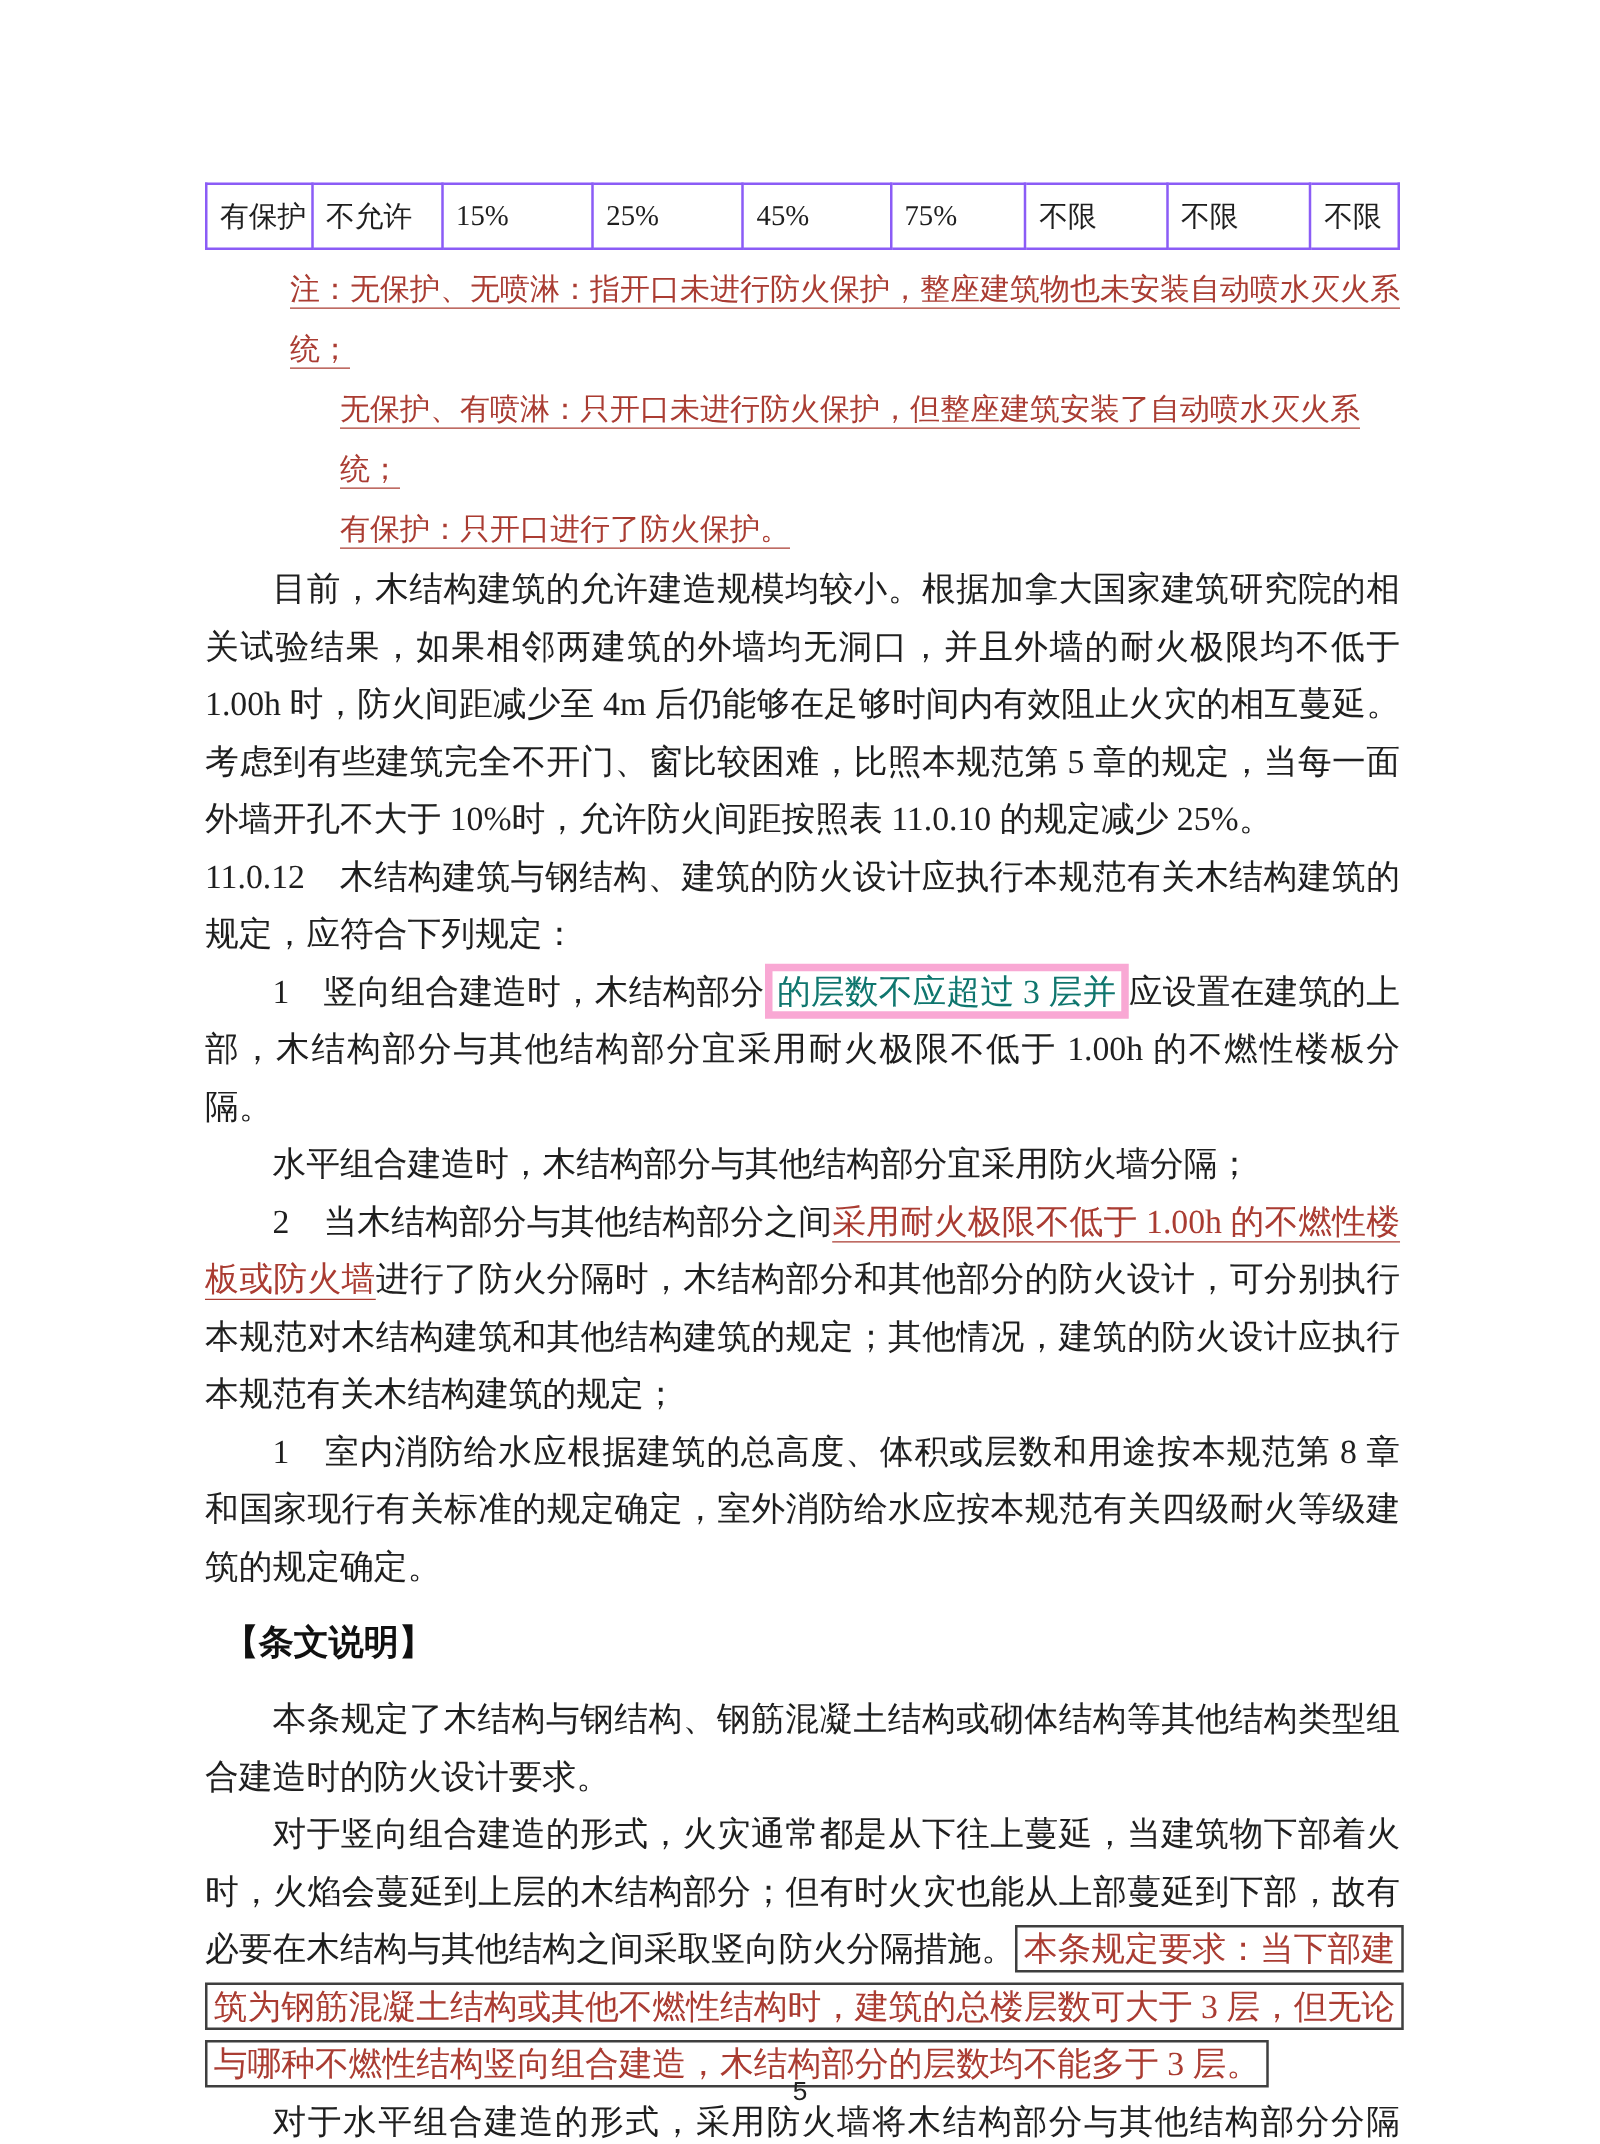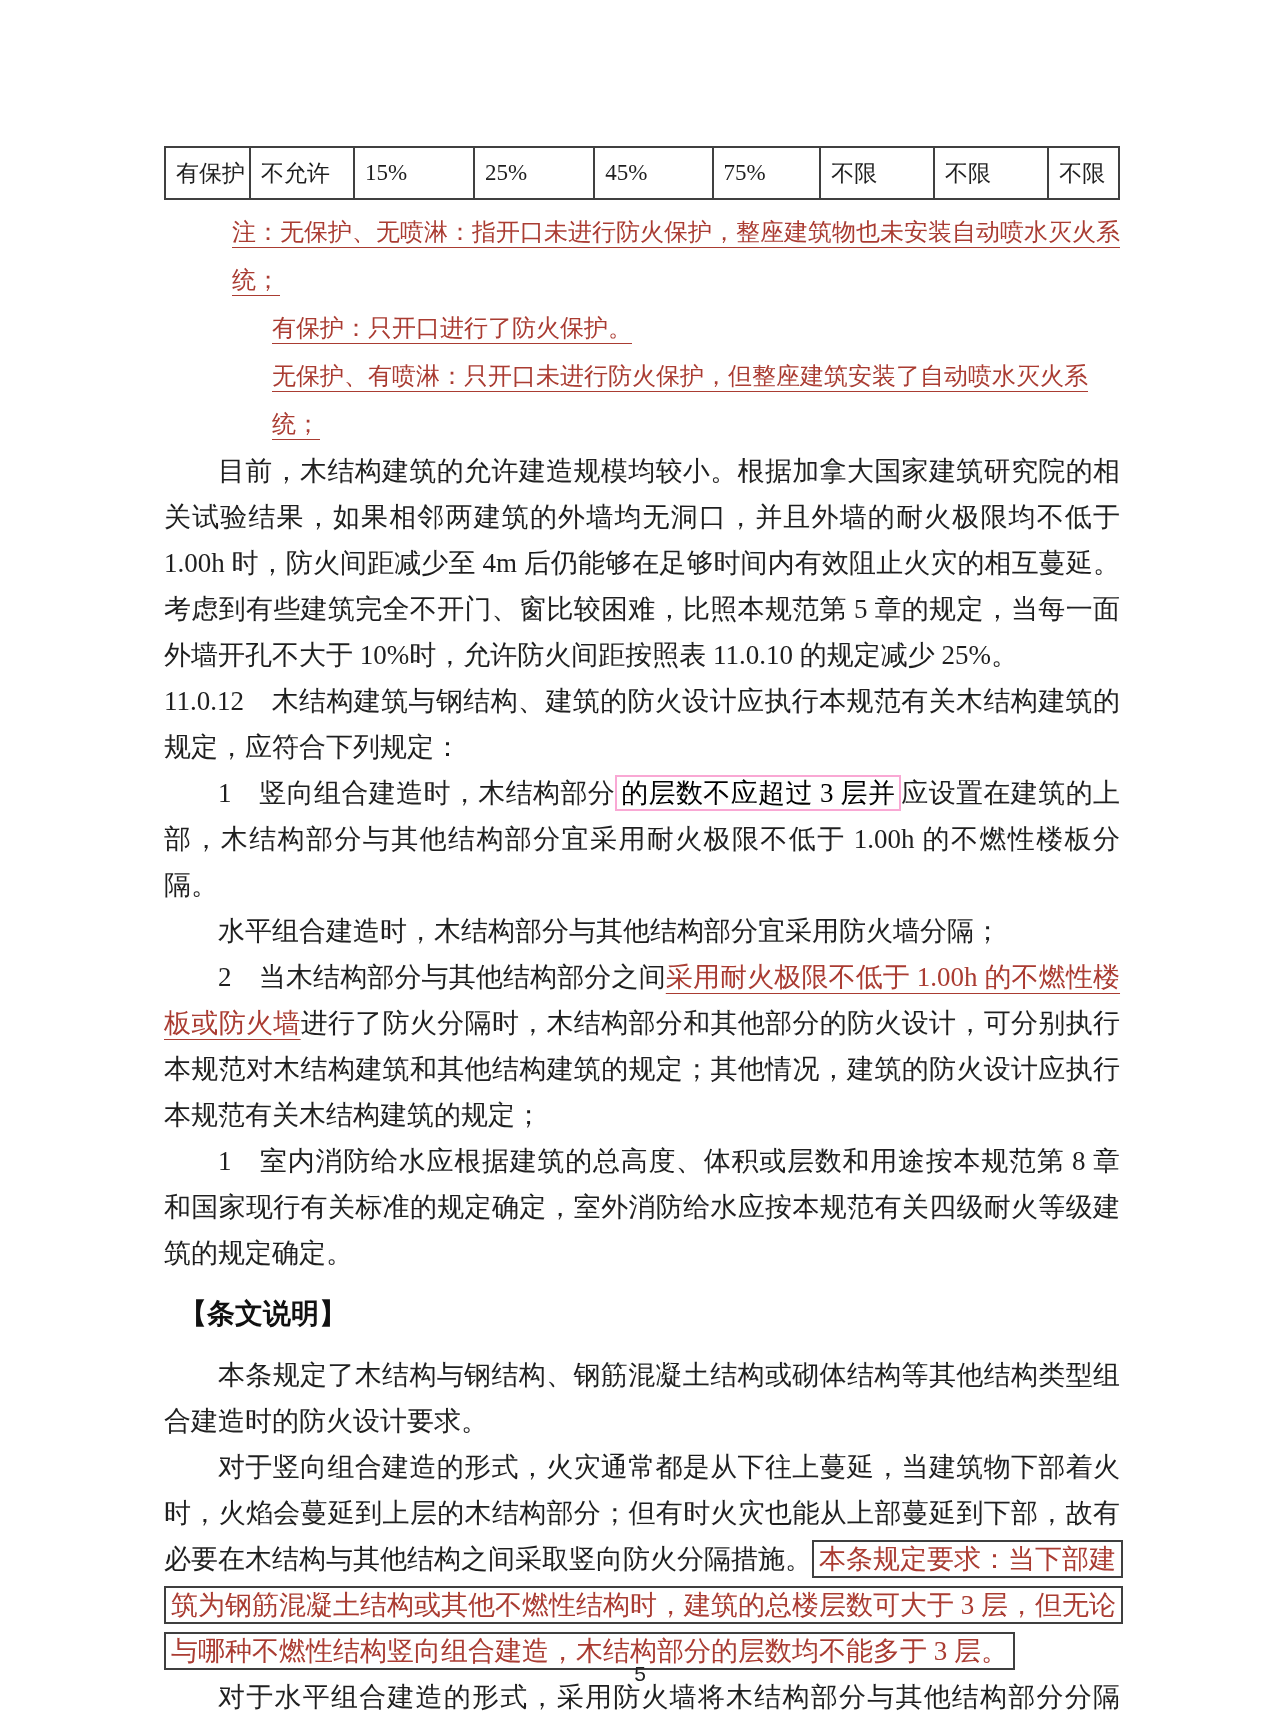--- a/index.html
+++ b/index.html
@@ -18,21 +18,21 @@
     top: 146px;
     width: 956px;
   }
   
   table.protect {
     width: 100%;
     border-collapse: collapse;
     table-layout: fixed;
   }
   table.protect td {
-    border: 2px solid #404040;
+    border: 2px solid #8b5cf6;
     height: 46px;
     font-size: 23px;
     padding: 2px 4px 2px 10px;
     vertical-align: middle;
     white-space: nowrap;
     overflow: hidden;
   }
   
   .notes {
     margin: 8px 0 0 68px;
@@ -56,22 +56,22 @@
   p.indent { text-indent: 2em; }
   .section-heading {
     margin: 15px;
     font-size: 28px;
     line-height: 46px;
     font-weight: bold;
     font-family: "Liberation Sans", "DejaVu Sans", sans-serif;
     color: #111;
   }
   .boxed-red {
-    color: #000000;
-    border: 2px solid #f9a8d4;
+    color: #0f766e;
+    border: 6px solid #f9a8d4;
     padding: 1px 4px;
   }
   .red-underline {
     color: #aa3c32;
     text-decoration: underline;
     text-underline-offset: 7px;
     text-decoration-thickness: 1px;
   }
   .boxed-red-multi {
     color: #aa3c32;
@@ -118,22 +118,22 @@
       <td>75%</td>
       <td>不限</td>
       <td>不限</td>
       <td>不限</td>
     </tr>
   </tbody>
     </table>
 
   <div class="notes">
     <div class="note-row"><span class="note-underline">注：无保护、无喷淋：指开口未进行防火保护，整座建筑物也未安装自动喷水灭火系统；</span></div>
+    <div class="note-row cont"><span class="note-underline">无保护、有喷淋：只开口未进行防火保护，但整座建筑安装了自动喷水灭火系统；</span></div>
     <div class="note-row cont"><span class="note-underline">有保护：只开口进行了防火保护。</span></div>
-    <div class="note-row cont"><span class="note-underline">无保护、有喷淋：只开口未进行防火保护，但整座建筑安装了自动喷水灭火系统；</span></div>
   </div>
 
   <p class="body indent">目前，木结构建筑的允许建造规模均较小。根据加拿大国家建筑研究院的相关试验结果，如果相邻两建筑的外墙均无洞口，并且外墙的耐火极限均不低于 1.00h 时，防火间距减少至 4m 后仍能够在足够时间内有效阻止火灾的相互蔓延。考虑到有些建筑完全不开门、窗比较困难，比照本规范第 5 章的规定，当每一面外墙开孔不大于 10%时，允许防火间距按照表 11.0.10 的规定减少 25%。</p>
 
   <p class="body">11.0.12　木结构建筑与钢结构、建筑的防火设计应执行本规范有关木结构建筑的规定，应符合下列规定：</p>
 
   <p class="body indent"><span>1　竖向组合建造时，木结构部分</span><span class="boxed-red">的层数不应超过 3 层并</span><span>应设置在建筑的上部，木结构部分与其他结构部分宜采用耐火极限不低于 1.00h 的不燃性楼板分隔。</span></p>
 
   <p class="body indent">水平组合建造时，木结构部分与其他结构部分宜采用防火墙分隔；</p>
 

